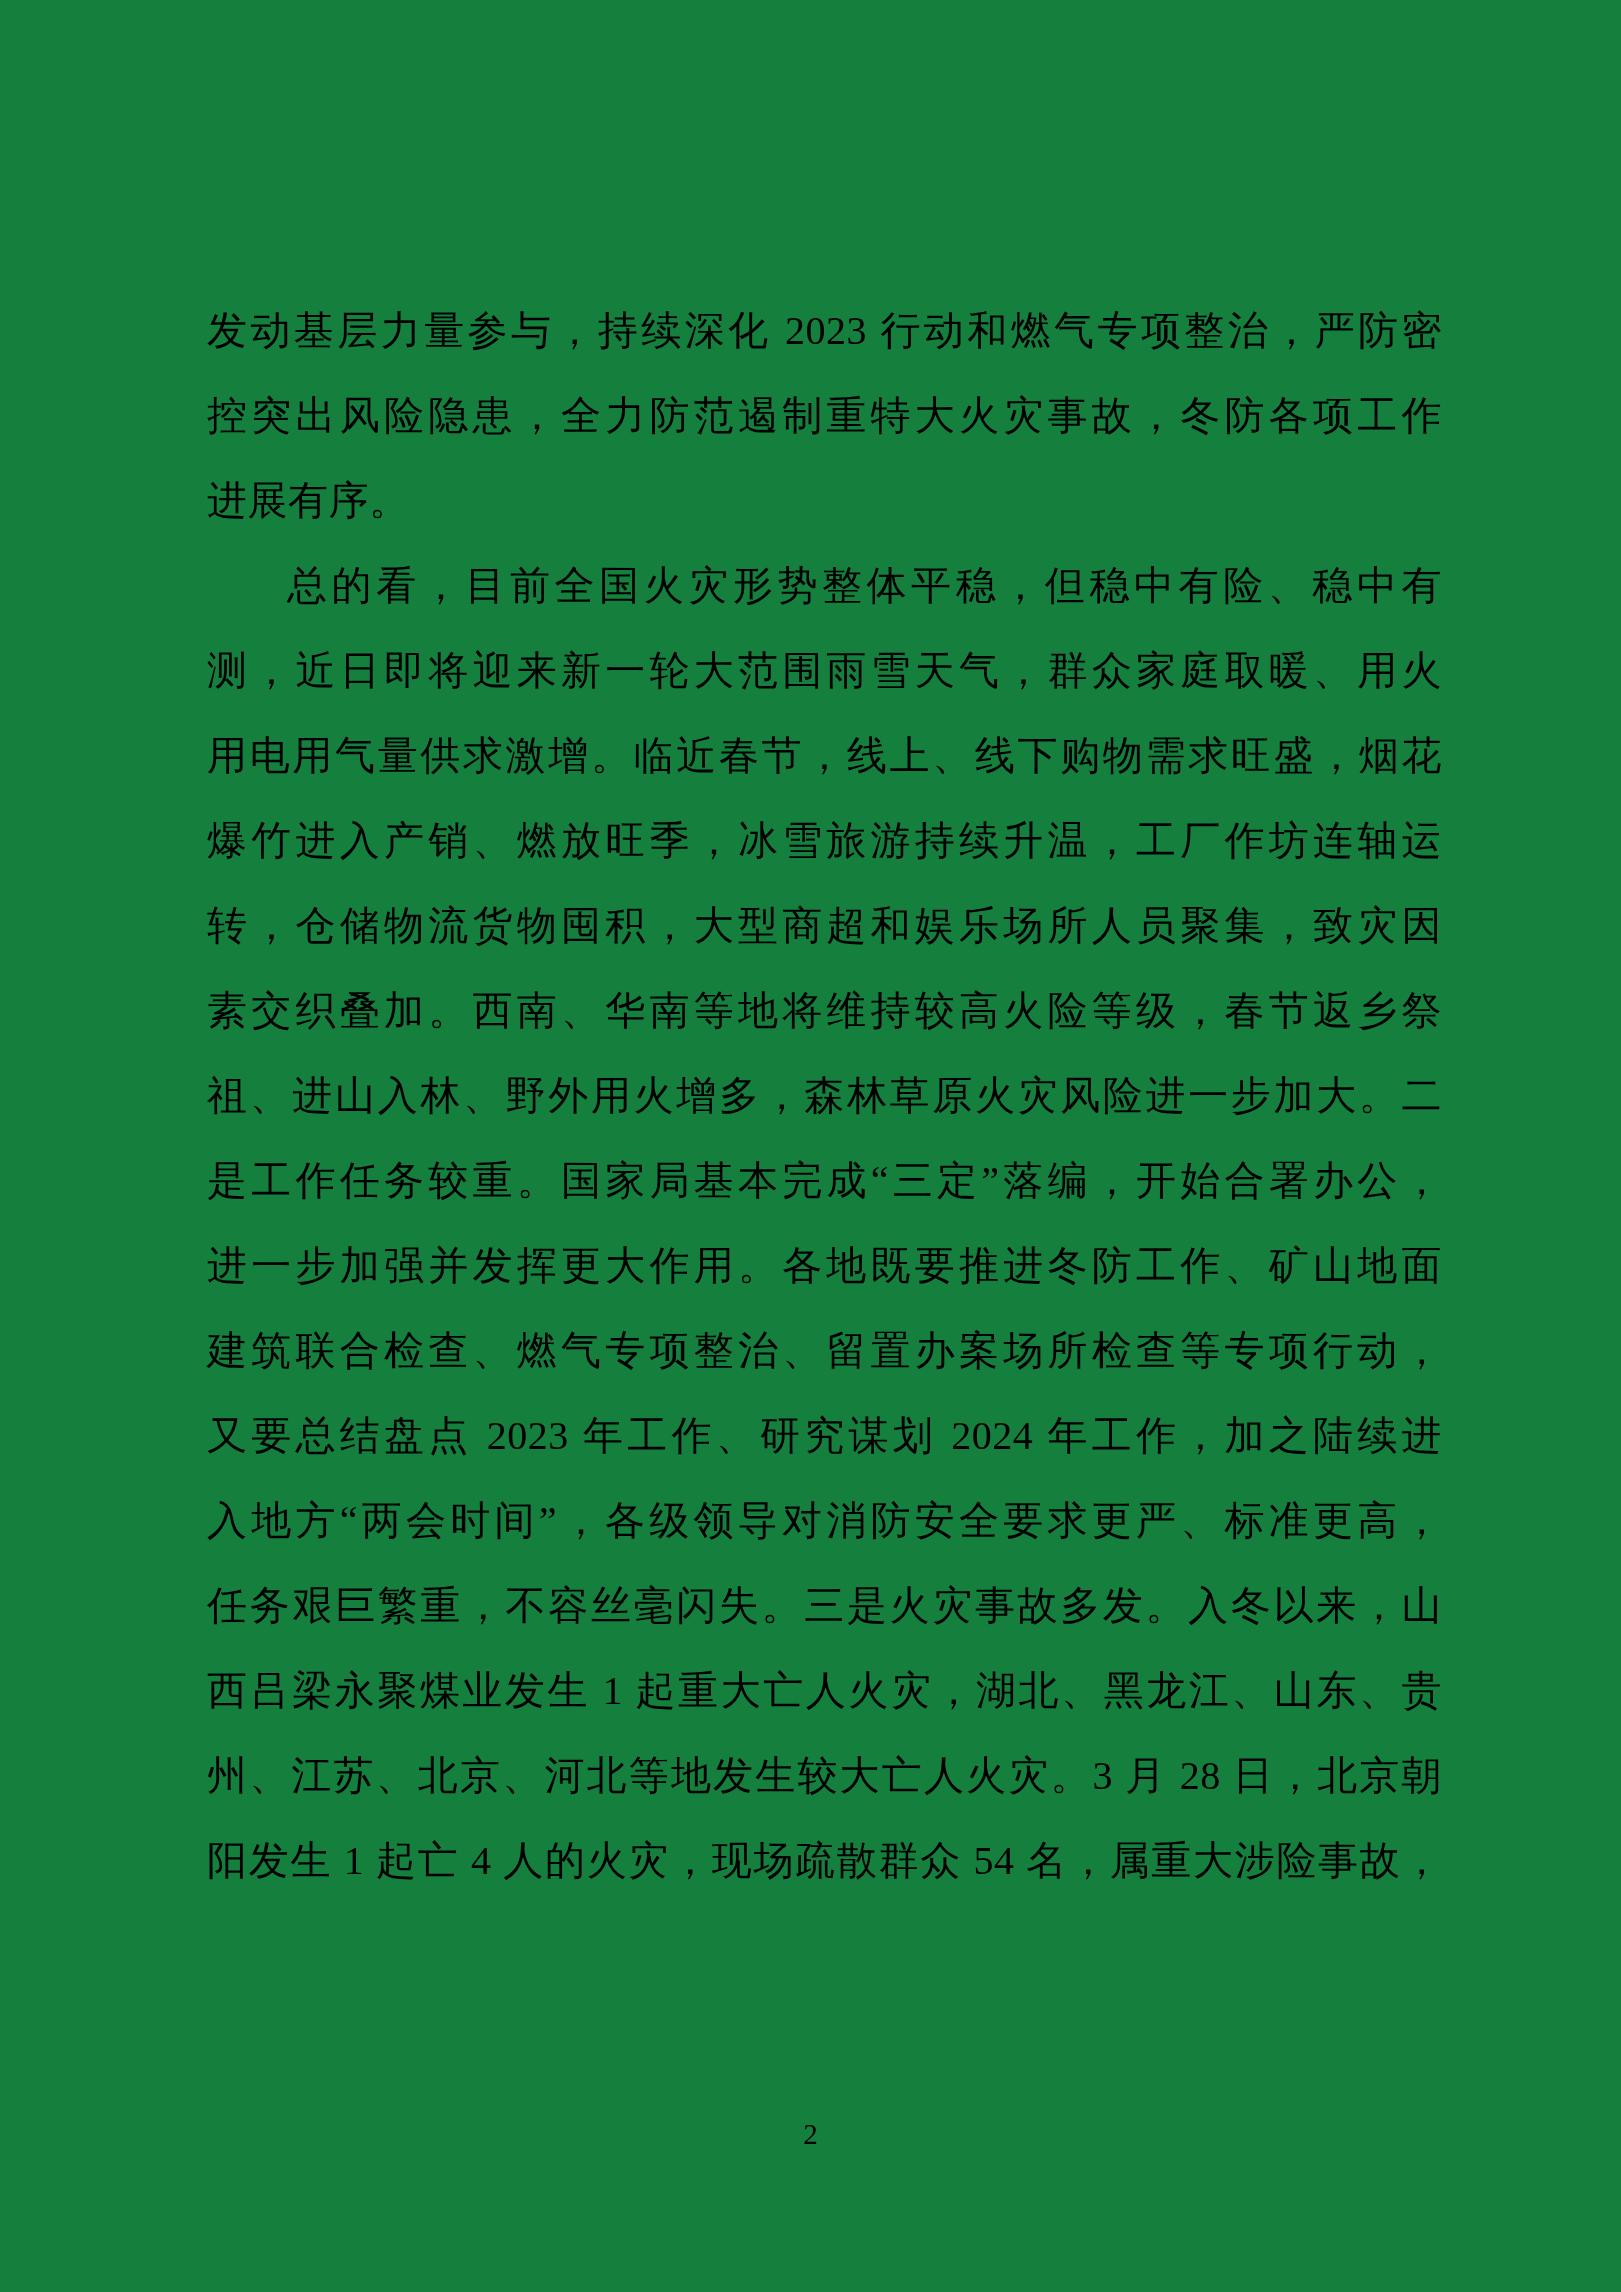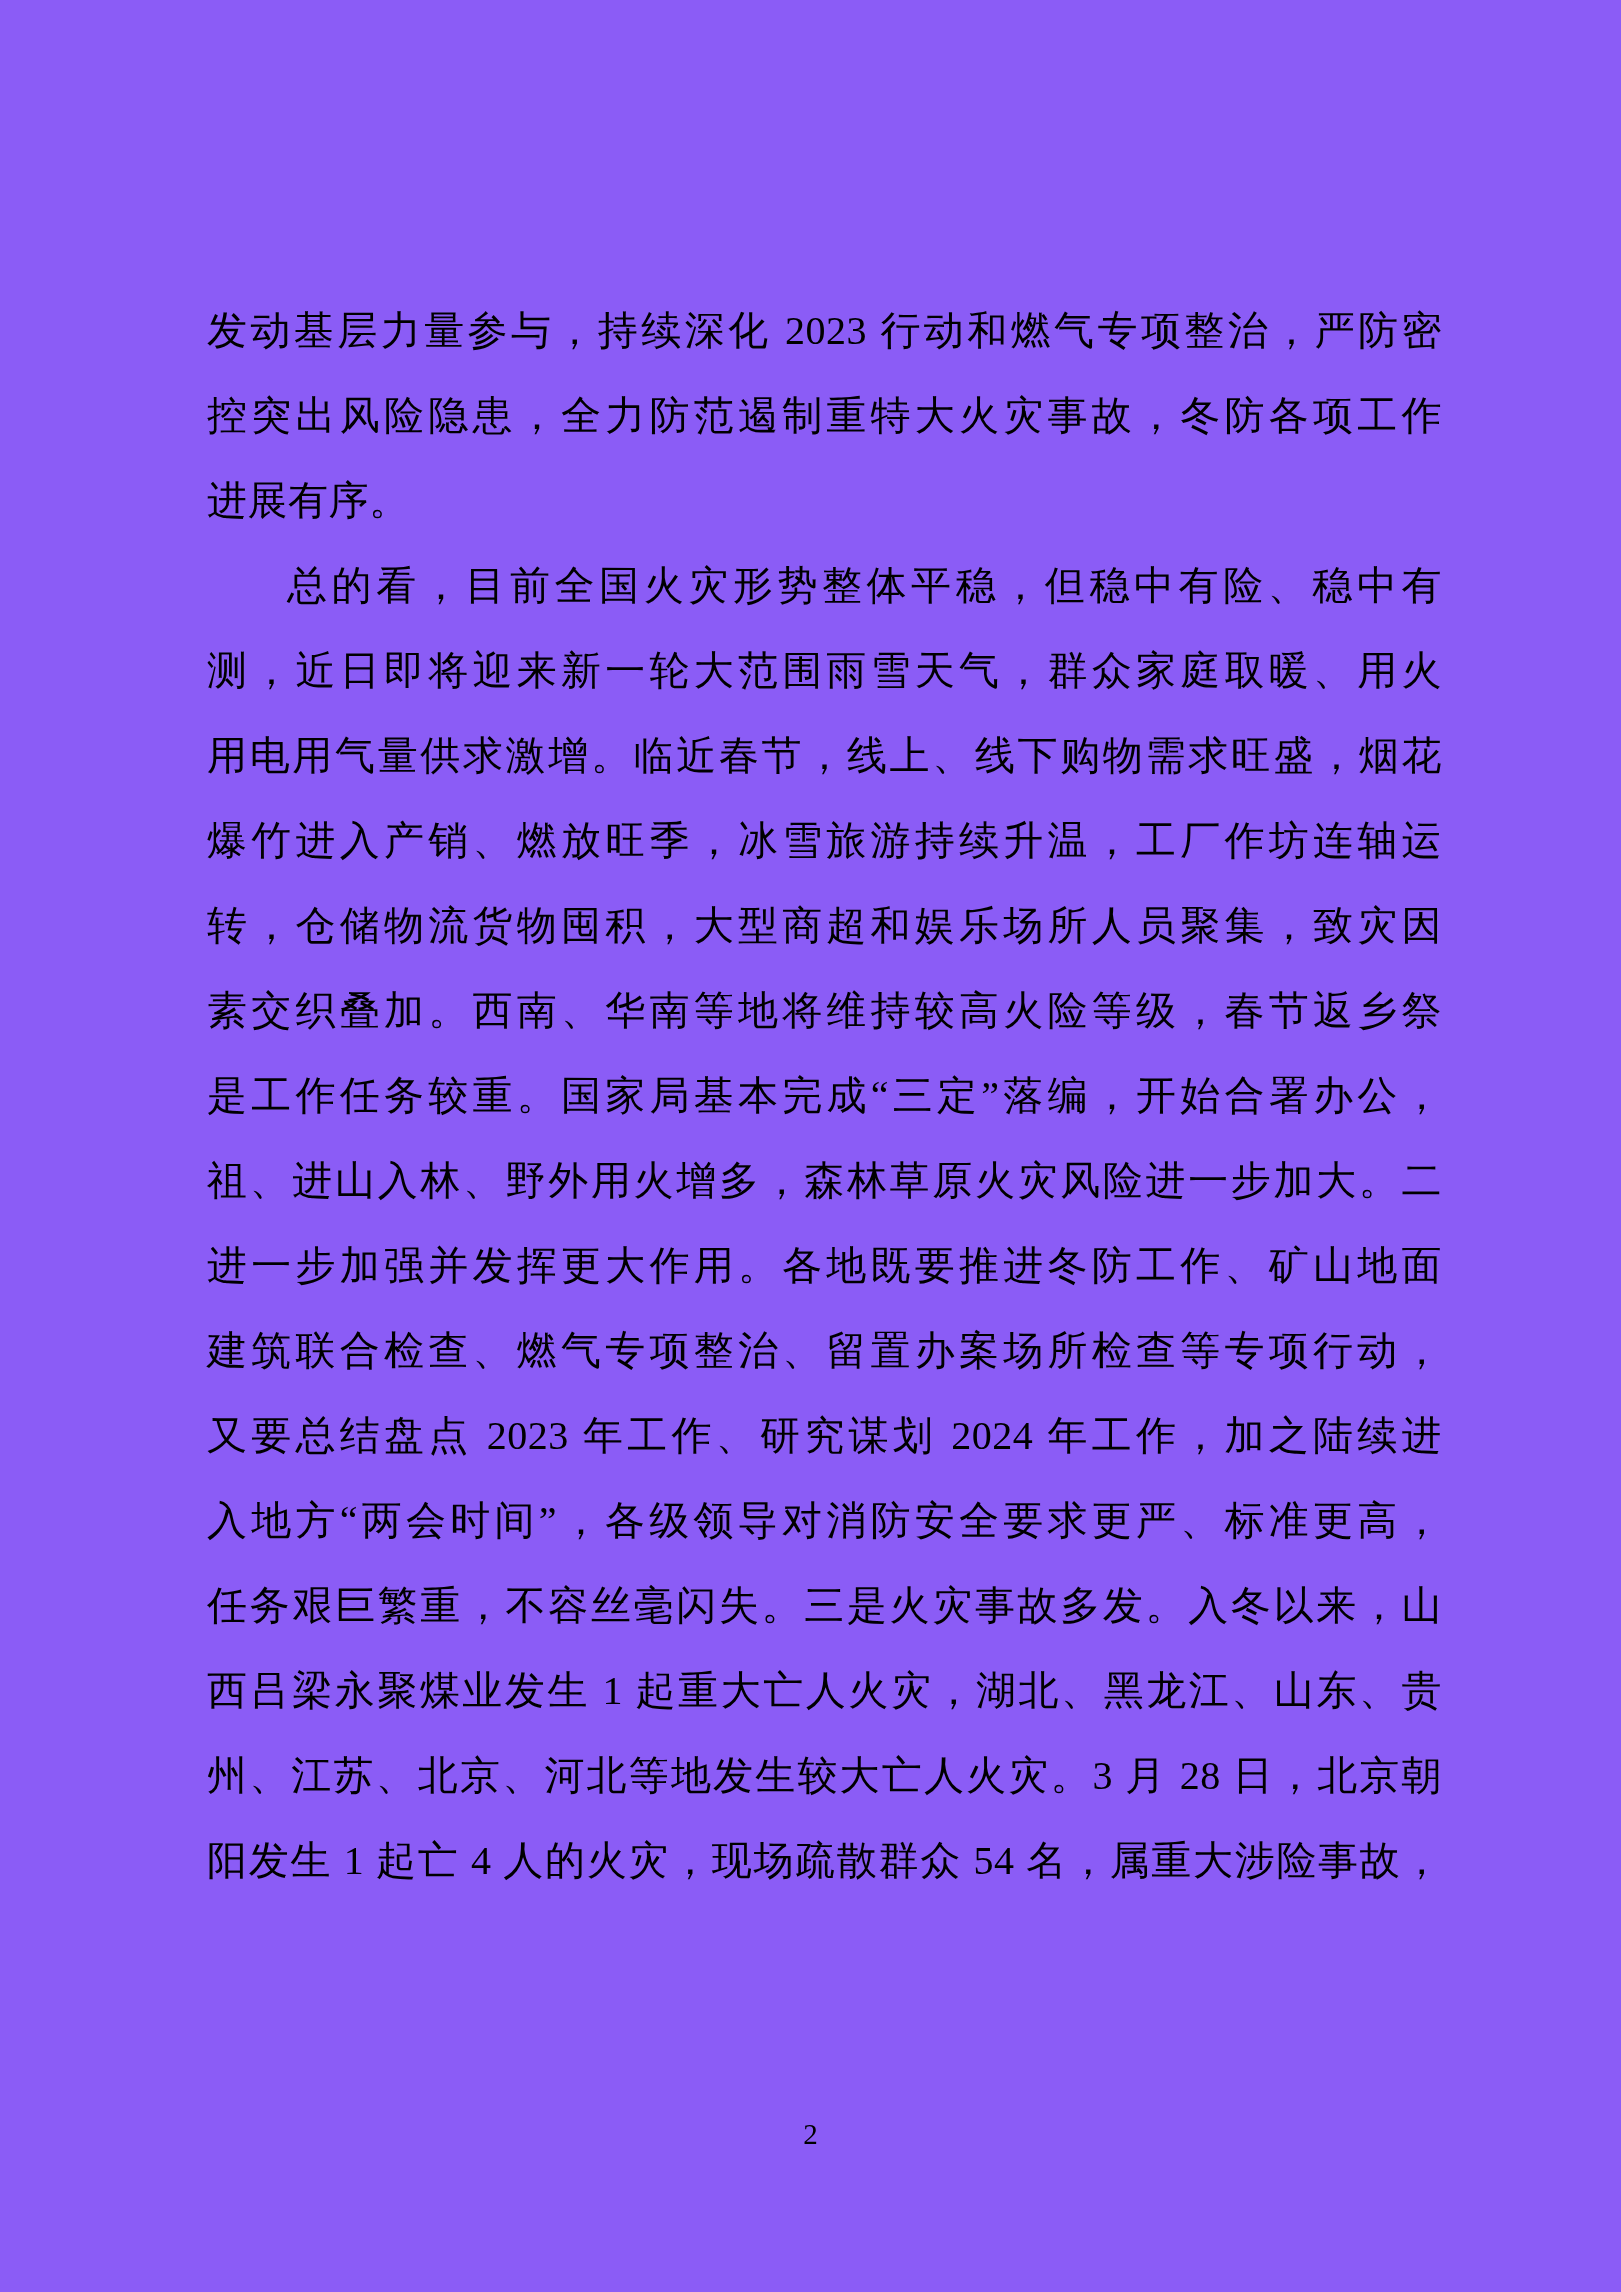--- a/index.html
+++ b/index.html
@@ -5,21 +5,21 @@
   html, body {
     margin: 0;
     padding: 0;
     background: #888;
   }
   .page {
     position: relative;
     width: 1621px;
     height: 2293px;
     margin: 0 auto;
-    background: #8b5cf6;
+    background: #15803d;
     overflow: hidden;
     font-family: "Liberation Serif", serif;
     color: #000000;
   }
   .content {
     position: absolute;
     left: 207px;
     top: 288px;
     width: 1235px;
     font-size: 40px;
@@ -56,22 +56,22 @@
   <div class="content">
       <div class="line">发动基层力量参与，持续深化 2023 行动和燃气专项整治，严防密</div>
       <div class="line">控突出风险隐患，全力防范遏制重特大火灾事故，冬防各项工作</div>
       <div class="line no-justify">进展有序。</div>
       <div class="line indent">总的看，目前全国火灾形势整体平稳，但稳中有险、稳中有</div>
       <div class="line">测，近日即将迎来新一轮大范围雨雪天气，群众家庭取暖、用火</div>
       <div class="line">用电用气量供求激增。临近春节，线上、线下购物需求旺盛，烟花</div>
       <div class="line">爆竹进入产销、燃放旺季，冰雪旅游持续升温，工厂作坊连轴运</div>
       <div class="line">转，仓储物流货物囤积，大型商超和娱乐场所人员聚集，致灾因</div>
       <div class="line">素交织叠加。西南、华南等地将维持较高火险等级，春节返乡祭</div>
+      <div class="line">祖、进山入林、野外用火增多，森林草原火灾风险进一步加大。二</div>
       <div class="line">是工作任务较重。国家局基本完成“三定”落编，开始合署办公，</div>
-      <div class="line">祖、进山入林、野外用火增多，森林草原火灾风险进一步加大。二</div>
       <div class="line">进一步加强并发挥更大作用。各地既要推进冬防工作、矿山地面</div>
       <div class="line">建筑联合检查、燃气专项整治、留置办案场所检查等专项行动，</div>
       <div class="line">又要总结盘点 2023 年工作、研究谋划 2024 年工作，加之陆续进</div>
       <div class="line">入地方“两会时间”，各级领导对消防安全要求更严、标准更高，</div>
       <div class="line">任务艰巨繁重，不容丝毫闪失。三是火灾事故多发。入冬以来，山</div>
       <div class="line">西吕梁永聚煤业发生 1 起重大亡人火灾，湖北、黑龙江、山东、贵</div>
       <div class="line">州、江苏、北京、河北等地发生较大亡人火灾。3 月 28 日，北京朝</div>
       <div class="line">阳发生 1 起亡 4 人的火灾，现场疏散群众 54 名，属重大涉险事故，</div>
     </div>
   <div class="page-number">2</div>

